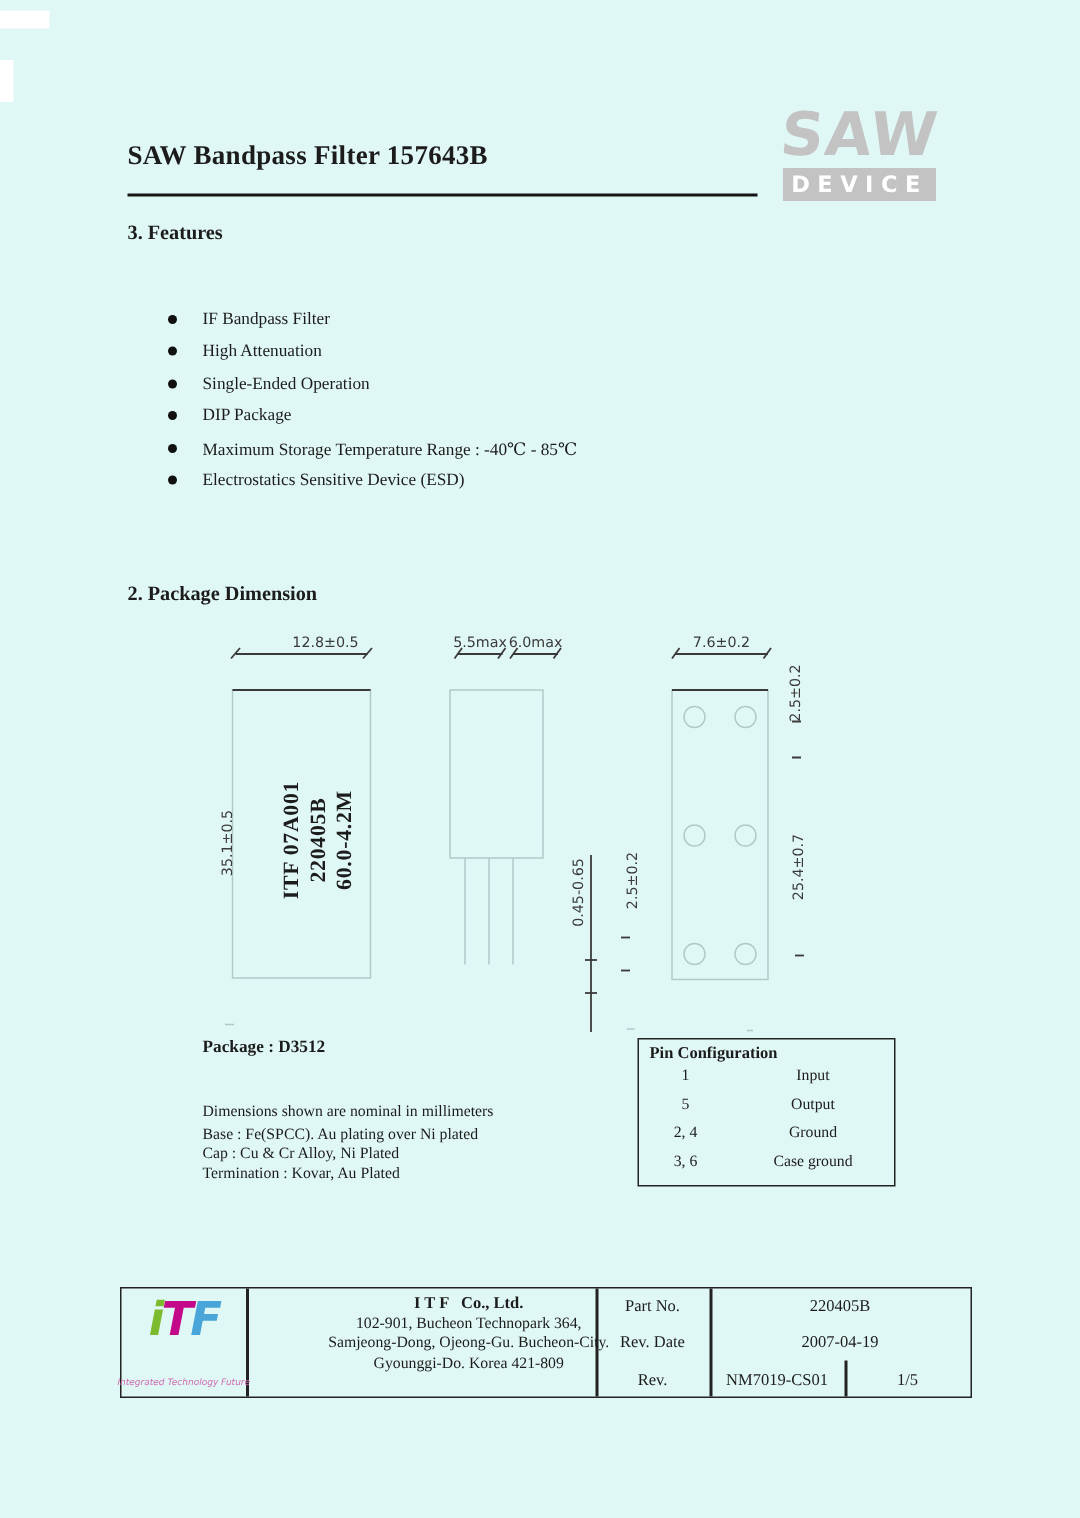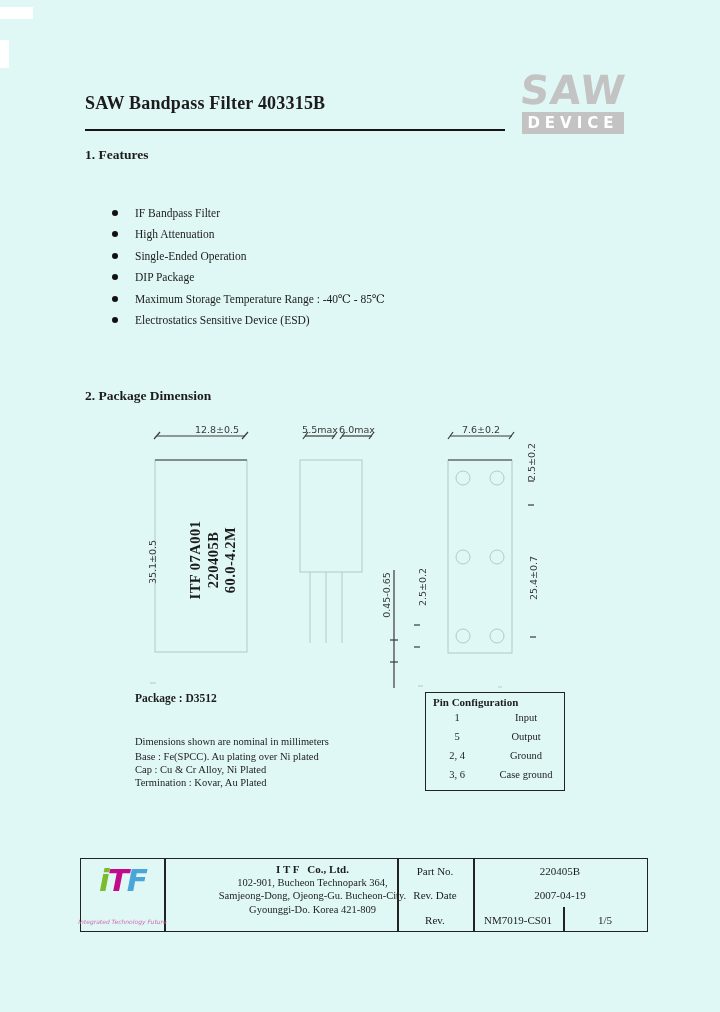--- a/index.html
+++ b/index.html
@@ -47,21 +47,21 @@
     font-weight:bold;font-size:14.5px;line-height:17.5px;text-align:center;
     letter-spacing:.5px;white-space:nowrap;
   }
 
   
   .pkg-name{left:135px;top:692px;font-size:11.5px;font-weight:bold;}
   .note{font-size:10.5px;}
 
   
   .pin-table{
-    left:425px;top:692px;width:140px;height:99px;
+    left:425px;top:692px;width:172px;height:99px;
     border:1.5px solid #222;box-sizing:border-box;background:transparent;
   }
   .pin-title{font-size:11px;font-weight:bold;padding:3px 0 0 7px;}
   .pin-row{display:flex;height:19px;align-items:center;font-size:10.5px;}
   .pin-cell-pin{width:62px;text-align:center;}
   .pin-cell-fn{flex:1;text-align:center;}
 
   
   .footer{
     left:80px;top:858px;width:568px;height:74px;
@@ -96,26 +96,26 @@
   .rev-row{display:flex;height:24.3px;}
   .rev-no{width:90px;text-align:center;line-height:24.3px;font-size:11px;}
   .page-no{flex:1;text-align:center;line-height:24.3px;font-size:11px;}
 </style>
 </head>
 <body>
 
 <div class="abs artifact" style="left:0;top:7px;width:33px;height:12px;"></div>
 <div class="abs artifact" style="left:0;top:40px;width:9px;height:28px;"></div>
 
-<div class="abs title">SAW Bandpass Filter 403315B</div>
+<div class="abs title">SAW Bandpass Filter 157643B</div>
 <div class="abs rule"></div>
 <div class="abs saw-logo-text">SAW</div>
 <div class="abs device-box">DEVICE</div>
 
-<div class="abs sec-head features-head">1. Features</div>
+<div class="abs sec-head features-head">3. Features</div>
 <div class="abs features-list">
   <div class="feat-row">
       <span class="bullet"></span>
       <span>IF Bandpass Filter</span>
     </div>
   <div class="feat-row">
       <span class="bullet"></span>
       <span>High Attenuation</span>
     </div>
   <div class="feat-row">

